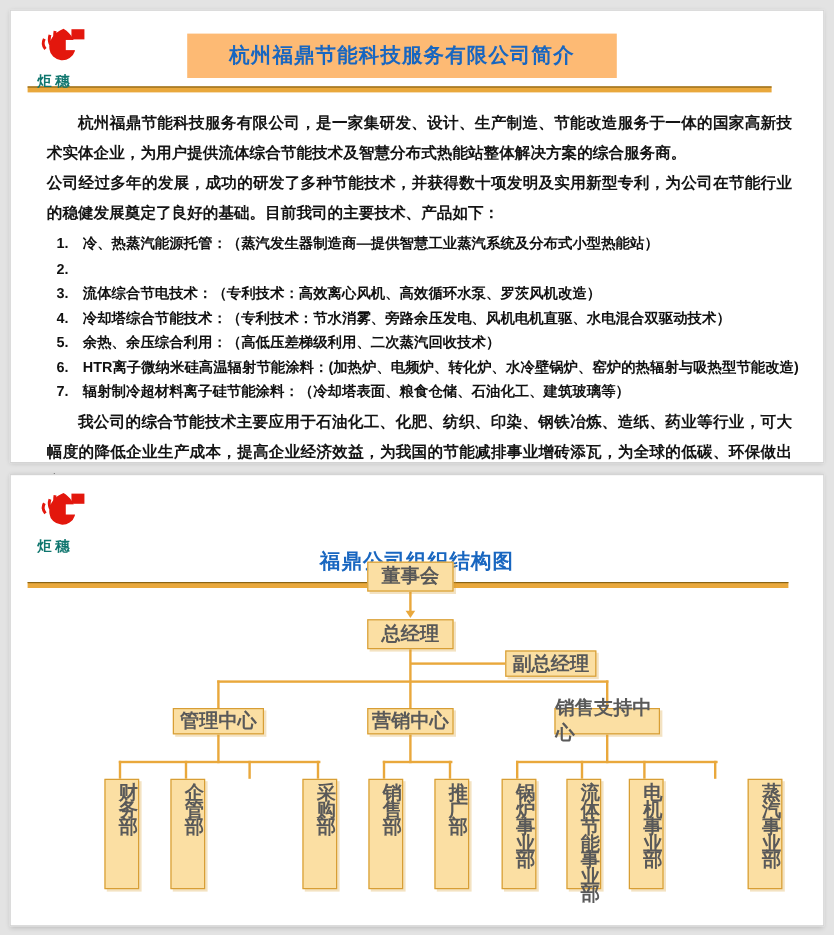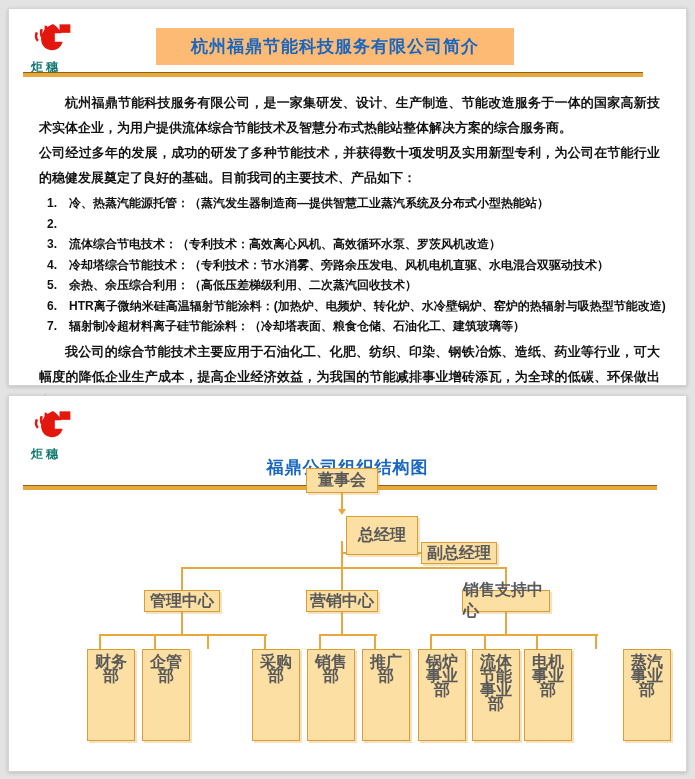--- a/index.html
+++ b/index.html
@@ -47,22 +47,22 @@
   .li-num { width:22px; flex:0 0 22px; }
 
   
   .obox {
     position:absolute; background:#fbdfa3; border:1.6px solid #d89e35;
     color:#595959; font-size:16px; font-weight:600;
     display:flex; align-items:center; justify-content:center;
     box-shadow:2px 2px 0 rgba(216,158,53,.30);
   }
   .dept {
-    display:block; width:48px; height:92px; padding-top:5px;
-    text-align:center; line-height:14px; word-break:break-all; top:253px;
+    display:block; width:29px; height:92px; padding-top:5px;
+    text-align:right; line-height:14px; word-break:break-all; top:253px;
   }
   .oline { position:absolute; background:#e9a83c; }
   .v { width:2px; }
   .h { height:2px; }
   .arrow {
     position:absolute; width:0; height:0;
     border-left:4px solid transparent; border-right:4px solid transparent;
     border-top:6px solid #e9a83c;
   }
 </style>
@@ -159,21 +159,21 @@
   <div class="oline v" style="left:198px;top:238px;height:15px;"></div>
   <div class="oline v" style="left:255px;top:238px;height:15px;"></div>
   <div class="oline v" style="left:310px;top:238px;height:15px;"></div>
   <div class="oline v" style="left:365px;top:238px;height:15px;"></div>
   <div class="oline v" style="left:421px;top:238px;height:15px;"></div>
   <div class="oline v" style="left:475px;top:238px;height:15px;"></div>
   <div class="oline v" style="left:527px;top:238px;height:15px;"></div>
   <div class="oline v" style="left:586px;top:238px;height:15px;"></div>
 
   <div class="obox" style="left:297px;top:72px;width:72px;height:25px;">董事会</div>
-  <div class="obox" style="left:297px;top:120px;width:72px;height:39px;margin-left:40px;">总经理</div>
+  <div class="obox" style="left:297px;top:120px;width:72px;height:25px;">总经理</div>
   <div class="obox" style="left:412px;top:146px;width:76px;height:22px;">副总经理</div>
 
   <div class="obox" style="left:135px;top:194px;width:76px;height:22px;">管理中心</div>
   <div class="obox" style="left:297px;top:194px;width:72px;height:22px;">营销中心</div>
   <div class="obox" style="left:453px;top:194px;width:88px;height:22px;">销售支持中心</div>
 
   <div class="obox dept" style="left:78px;">财务部</div>
   <div class="obox dept" style="left:133px;">企管部</div>
   <div class="obox dept" style="left:243px;">采购部</div>
   <div class="obox dept" style="left:298px;">销售部</div>

